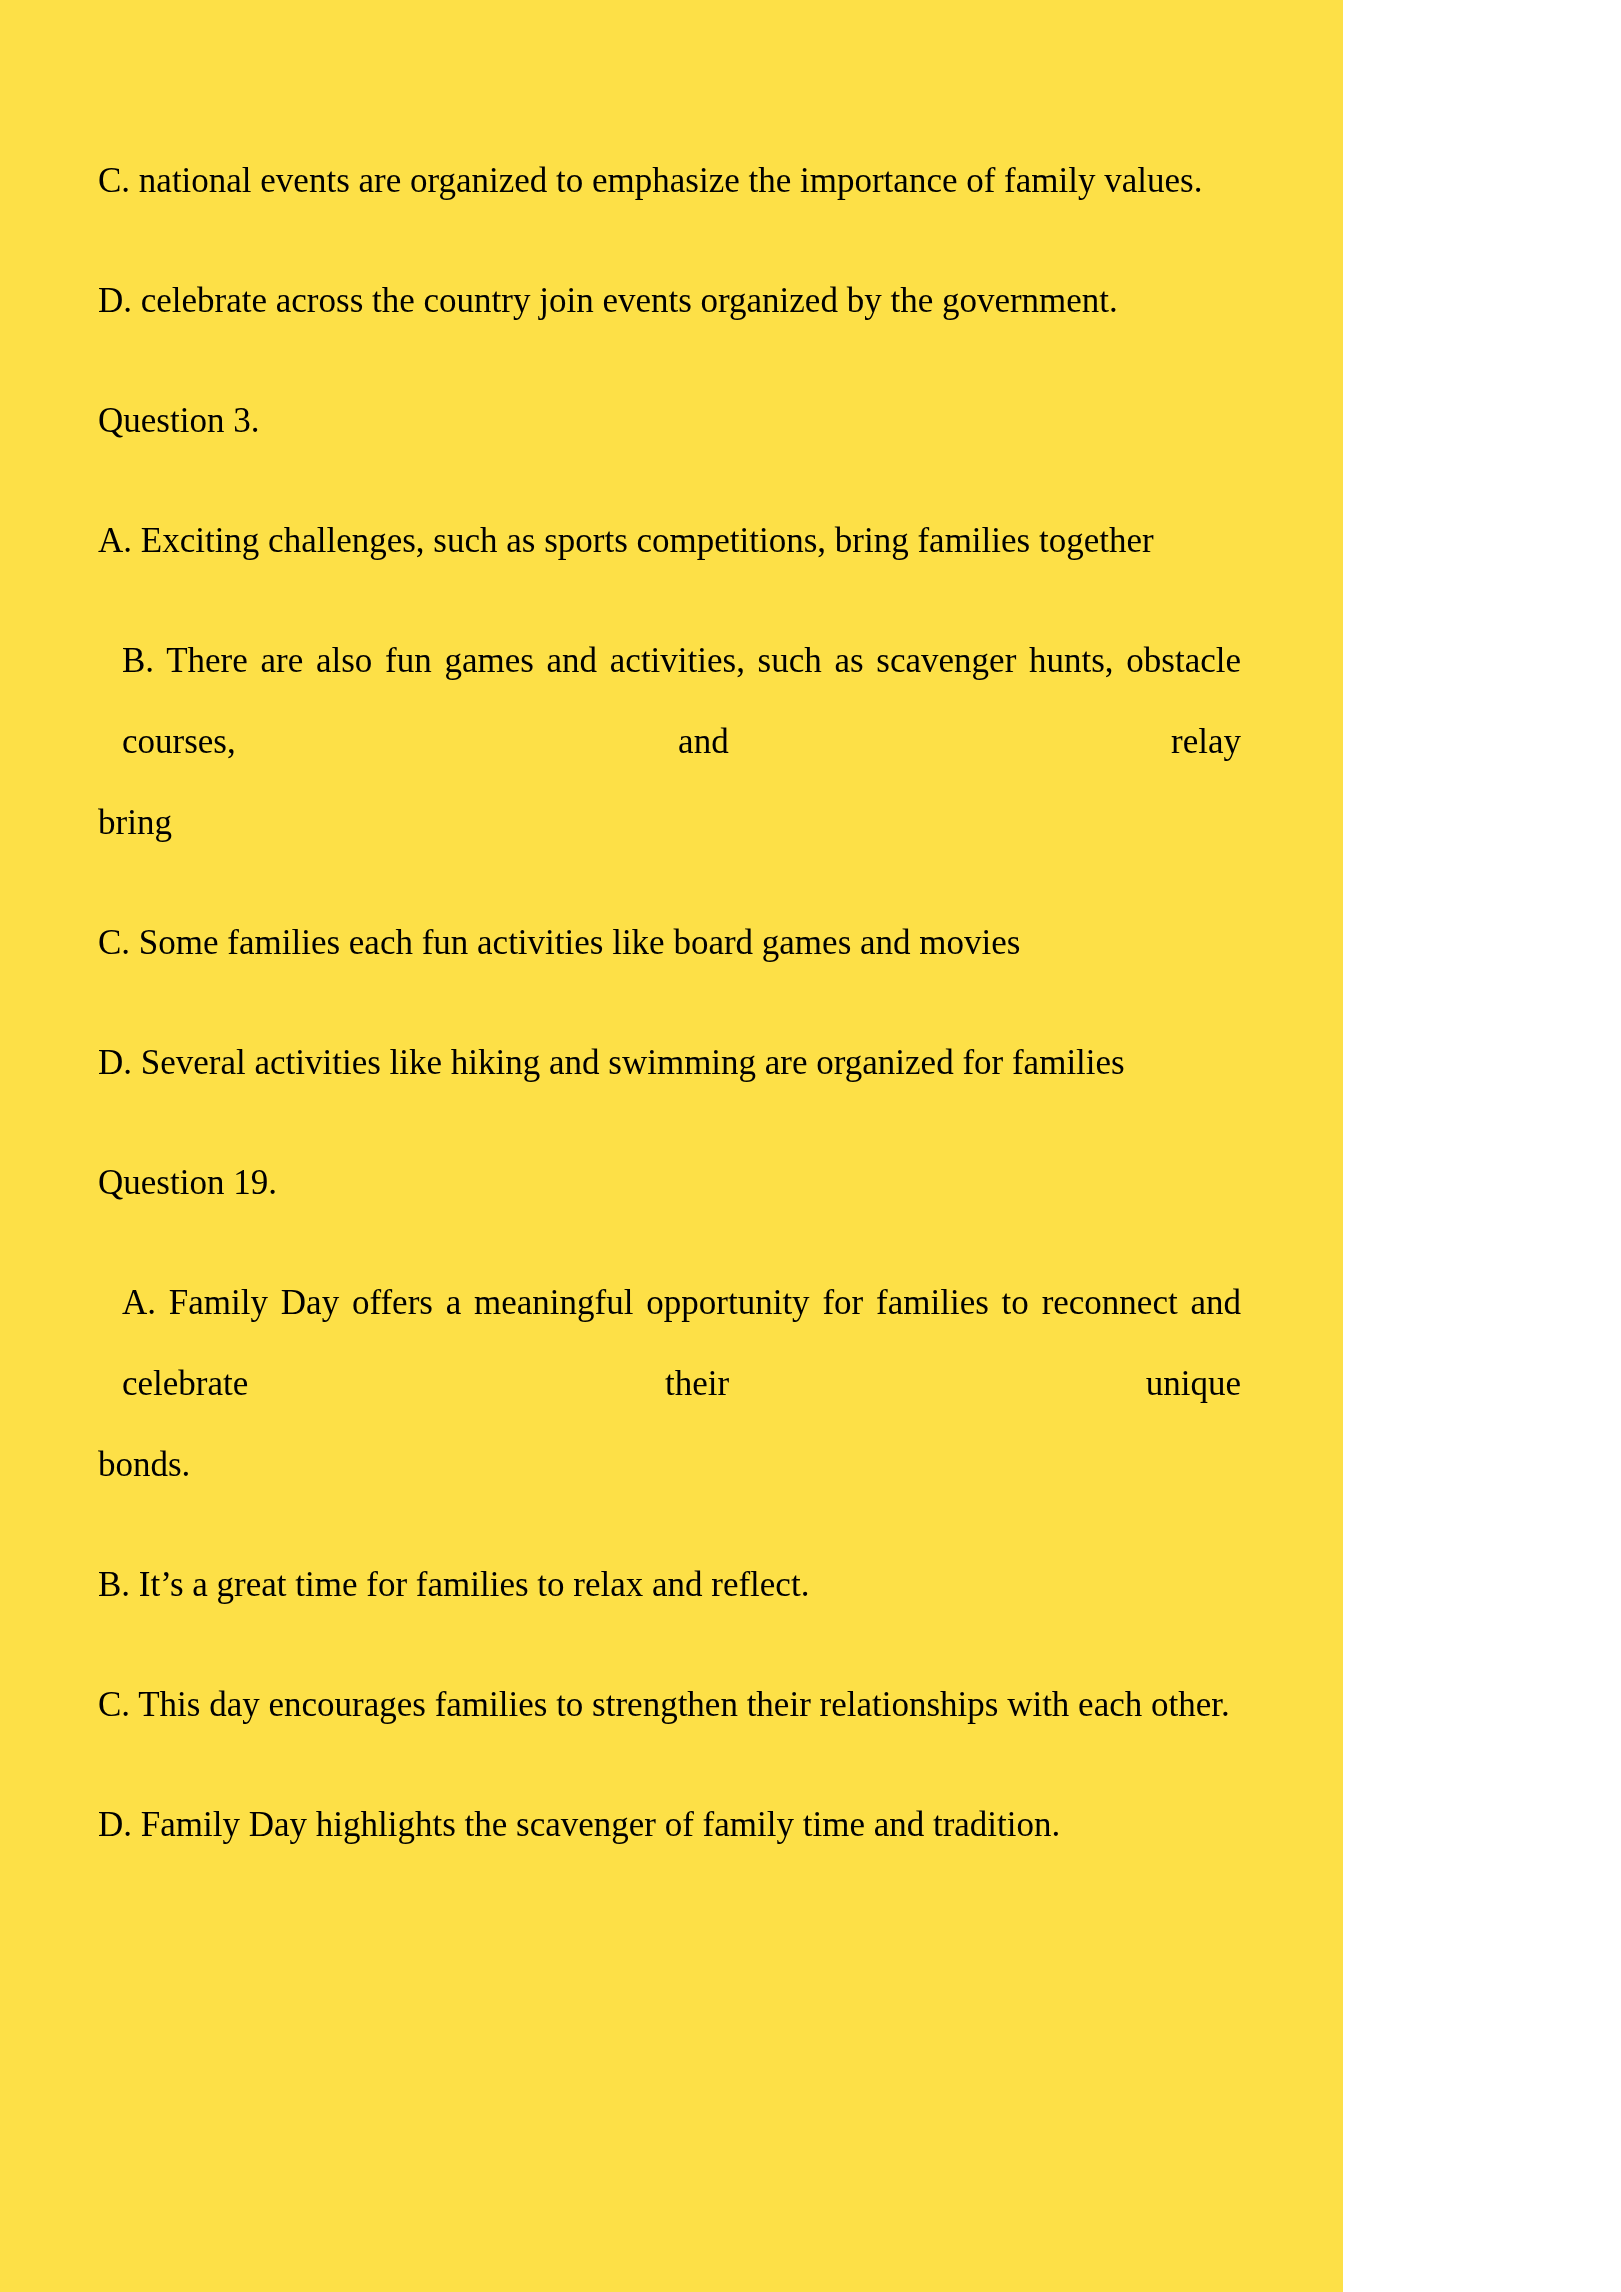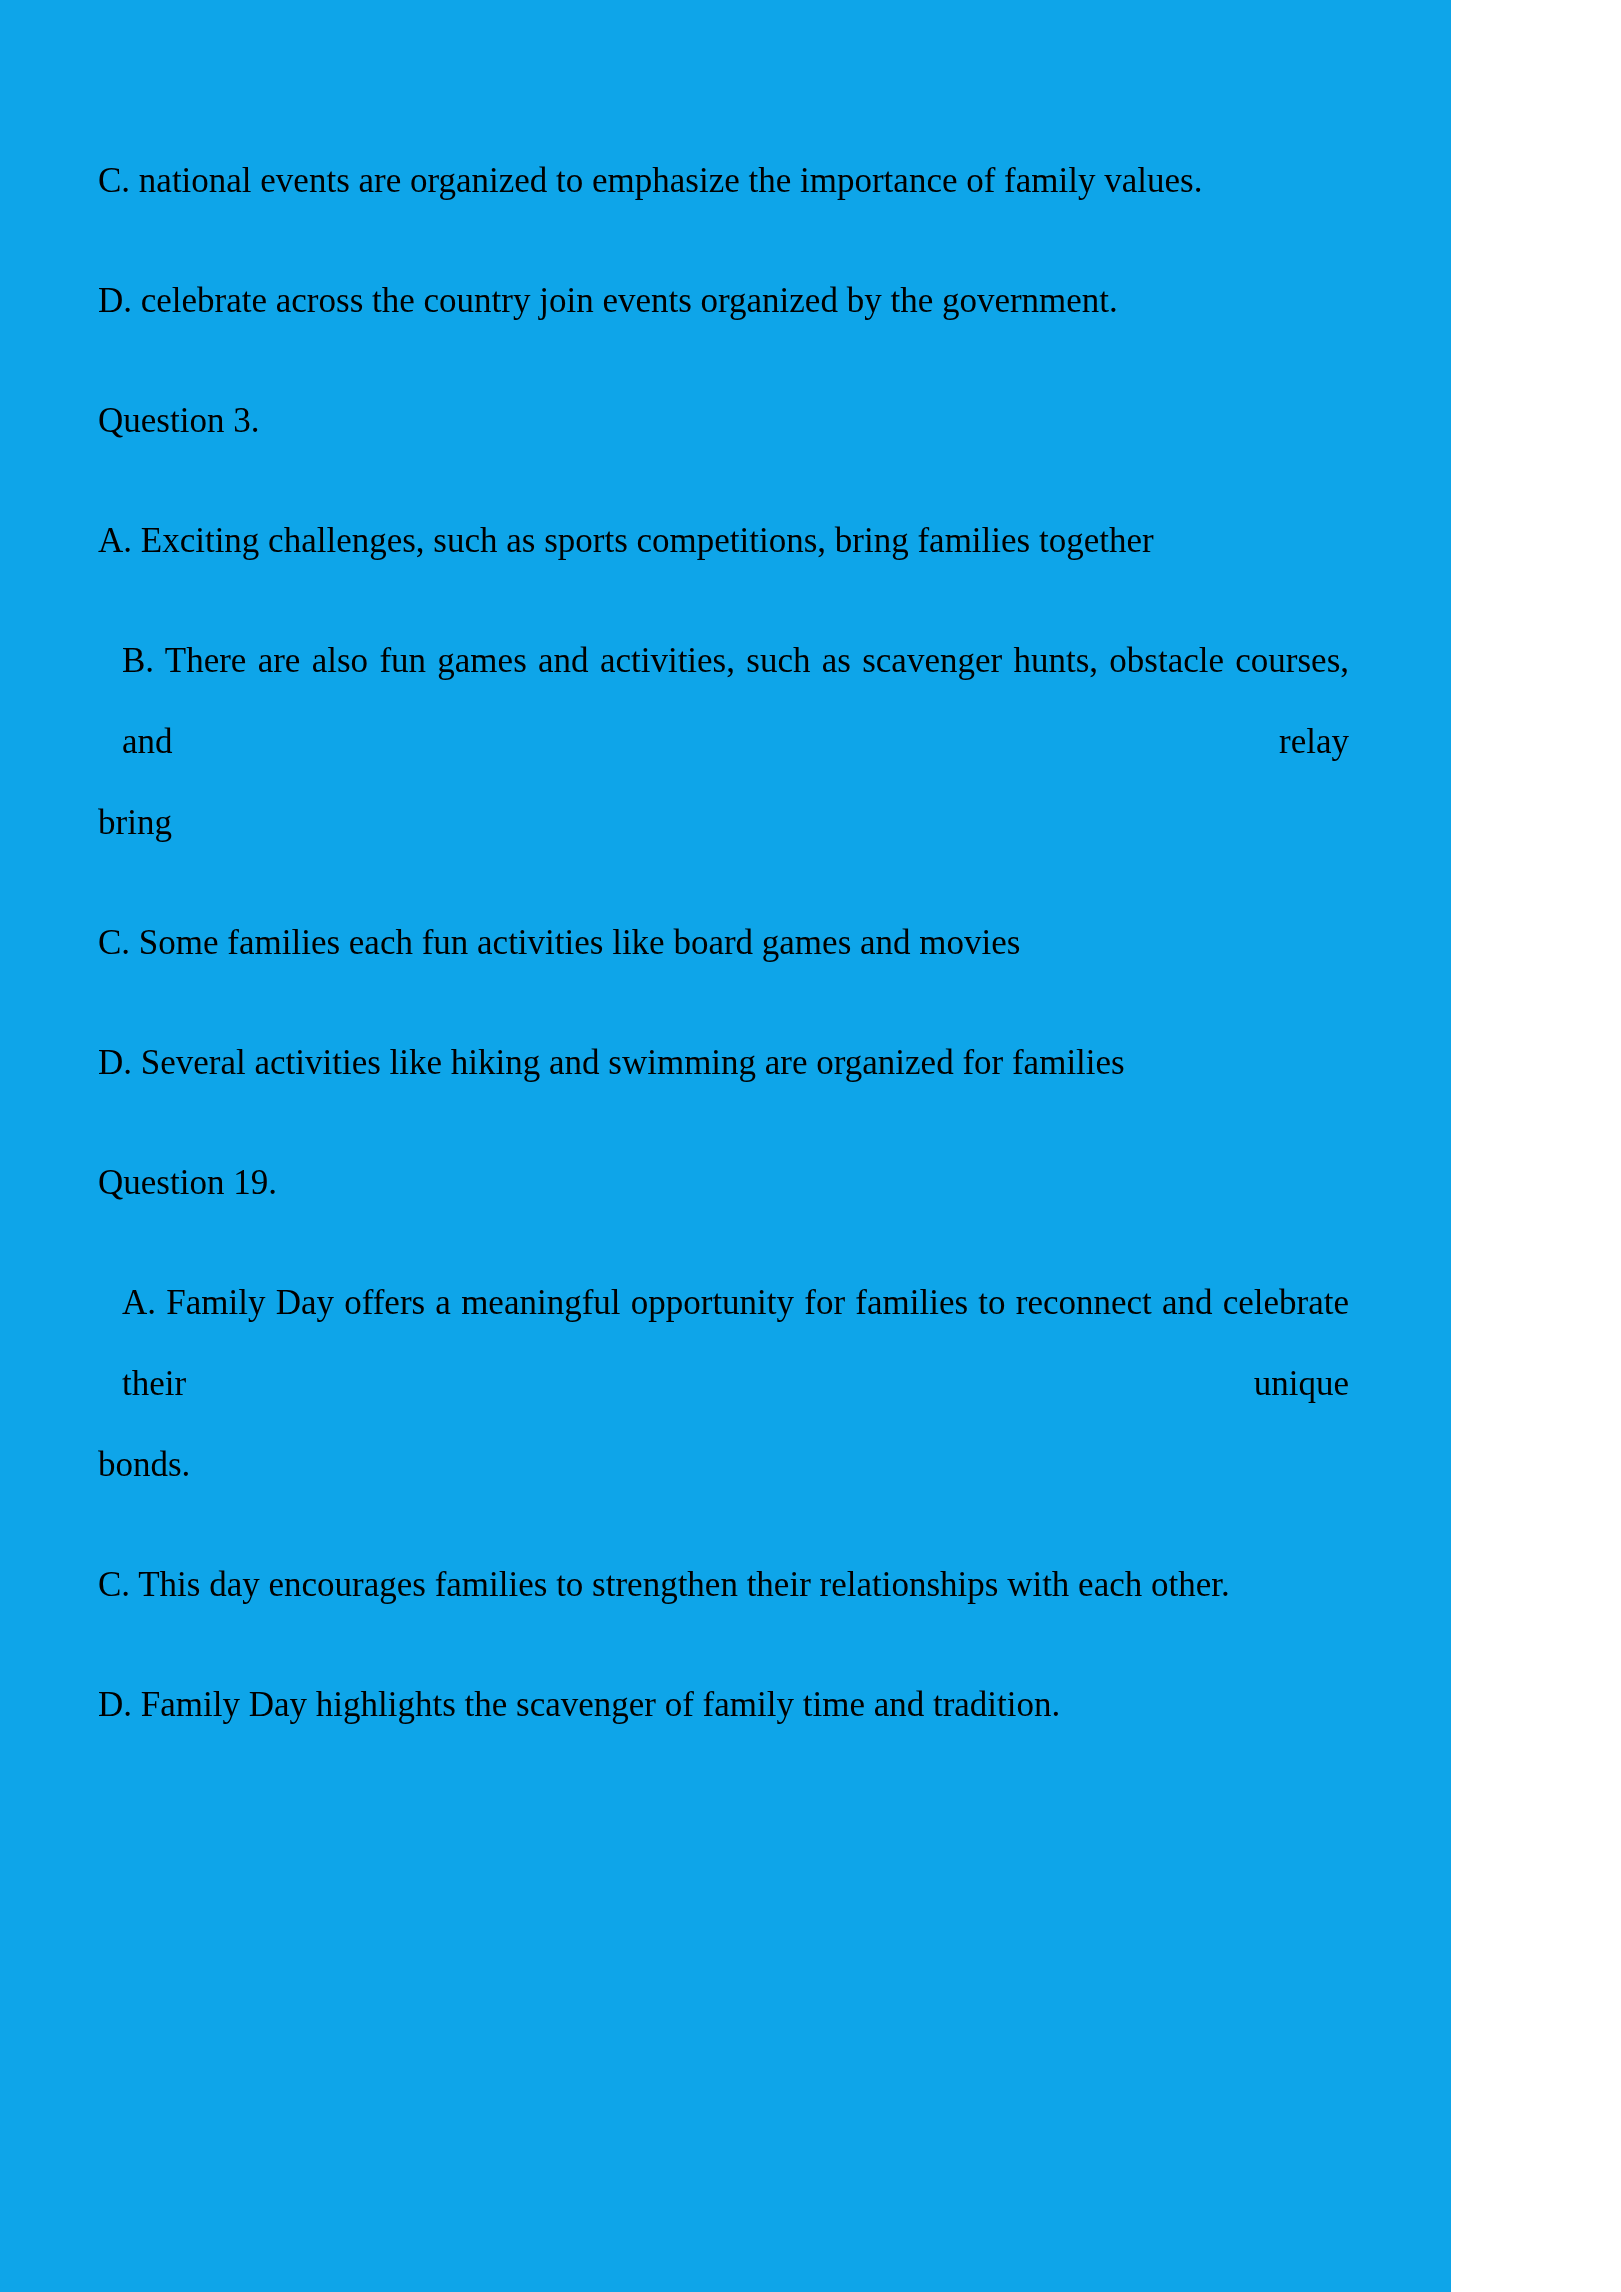--- a/index.html
+++ b/index.html
@@ -2,23 +2,23 @@
 <html><head>
 <meta charset="utf-8">
 <style>
   html, body {
     margin: 0;
     padding: 0;
     background: #ffffff;
   }
   .page {
     position: relative;
-    width: 1451px;
+    width: 1343px;
     height: 2293px;
-    background: #0ea5e9;
+    background: #fde047;
     overflow: hidden;
   }
   .doc {
     box-sizing: border-box;
     padding: 140px 102px 0 98px;
     color: #000000;
     font-family: "Liberation Serif", "DejaVu Serif", serif;
     font-size: 35px;
     line-height: 81px;
   }
@@ -73,20 +73,23 @@
 
     <div class="para">
       <div class="line">Question 19.</div>
     </div>
 
     <div class="para">
       <div class="line justified">A. Family Day offers a meaningful opportunity for families to reconnect and celebrate their unique</div>
       <div class="line">bonds.</div>
     </div>
 
+    <div class="para">
+      <div class="line">B. It’s a great time for families to relax and reflect.</div>
+    </div>
 
     <div class="para">
       <div class="line">C. This day encourages families to strengthen their relationships with each other.</div>
     </div>
 
     <div class="para">
       <div class="line">D. Family Day highlights the scavenger of family time and tradition.</div>
     </div>
 
   </div>

